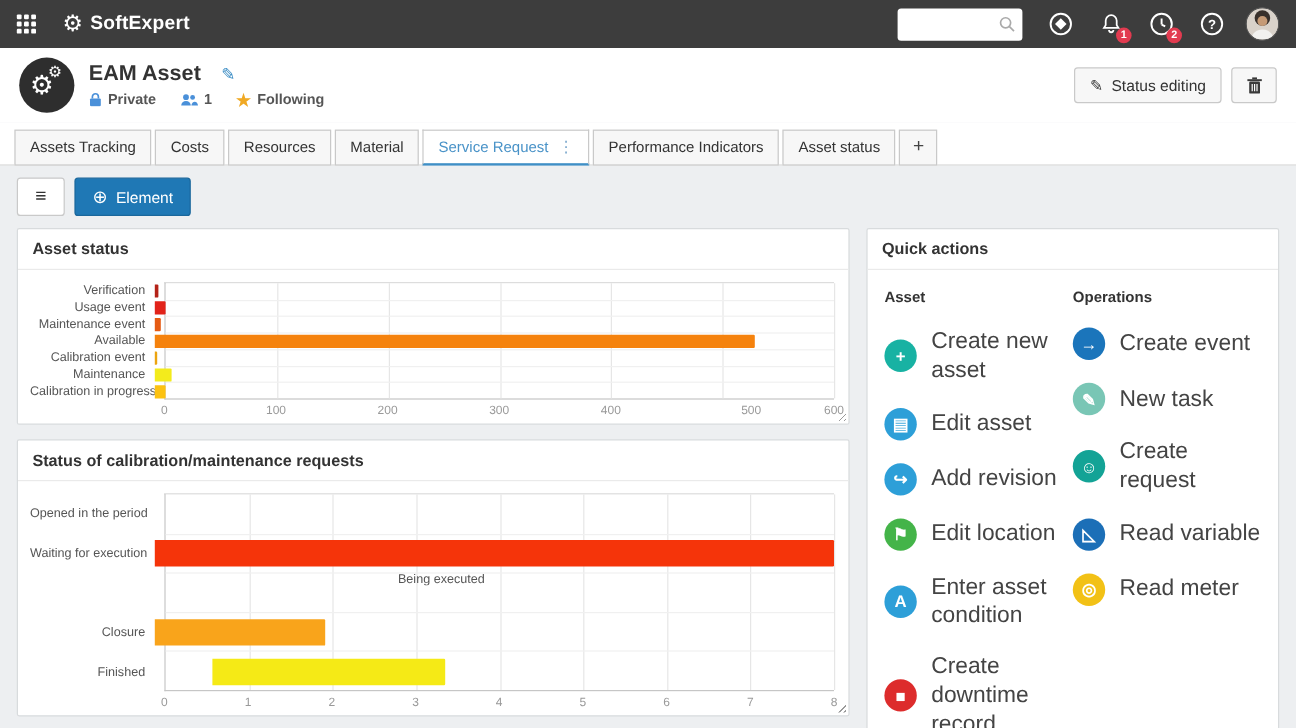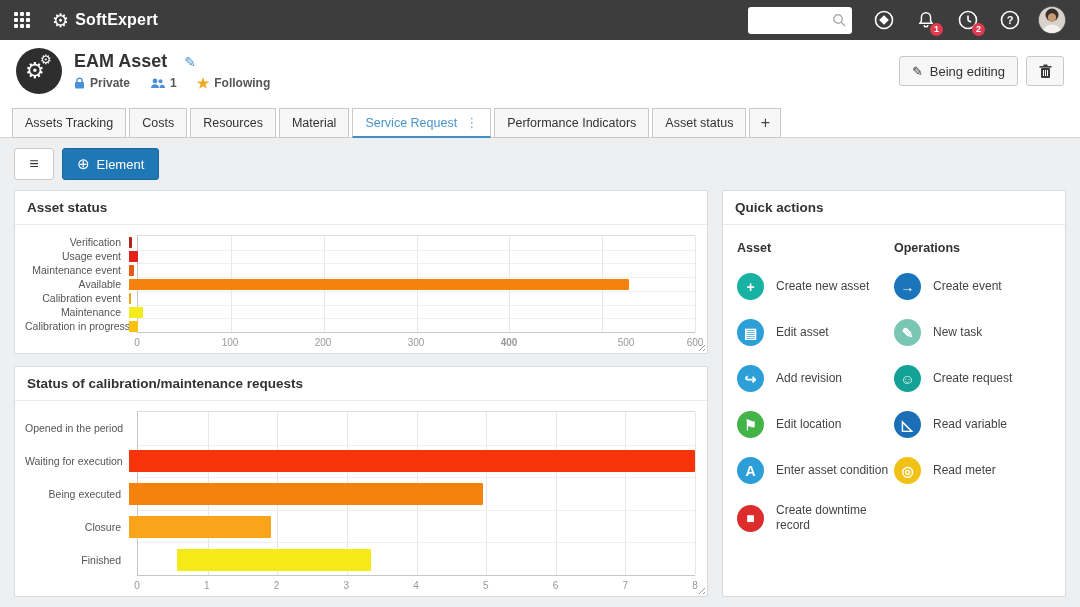--- a/index.html
+++ b/index.html
@@ -77,21 +77,21 @@
     background:repeating-linear-gradient(135deg, transparent 0 2px, #9a9a9a 2px 3px);
     clip-path:polygon(100% 0, 100% 100%, 0 100%); }
 
   
   .qa-panel { flex:1; }
   .qa-body { display:flex; padding:16px 14px; }
   .qa-col { width:50%; }
   .qa-col-title { font-size:12.5px; font-weight:bold; color:#333; margin-bottom:18px; }
   .qa-item { display:flex; align-items:center; gap:12px; margin-bottom:19px; cursor:pointer; }
   .qa-icon { width:27px; height:27px; border-radius:50%; color:#fff; font-size:14px; font-weight:bold; display:flex; align-items:center; justify-content:center; flex:0 0 auto; }
-  .qa-label { font-size:12px; color:#444; line-height:1.25; max-width:120px; }
+  .qa-label { font-size:19px; color:#444; line-height:1.25; max-width:120px; }
 
   svg.ic { display:block; }
 </style>
 </head>
 <body>
 
 <nav class="topbar">
   <div class="apps-btn">
     <div class="grid9">
       <span></span>
@@ -187,21 +187,21 @@
       </span>
       <span class="meta-item">
         <span class="star-glyph">★</span>
         <span>Following</span>
       </span>
     </div>
   </div>
   <div class="hdr-actions">
     <button class="btn">
       <span>✎</span>
-      <span>Being editing</span>
+      <span>Status editing</span>
     </button>
     <button class="btn btn-icononly">
       <svg class="ic" width="13" height="15" viewBox="0 0 13 15">
         <rect x="2" y="4" width="9" height="10" rx="1" fill="#3a3a3a"></rect>
         <rect x="0.5" y="2" width="12" height="1.6" fill="#3a3a3a"></rect>
         <rect x="4.5" y="0.5" width="4" height="1.6" fill="#3a3a3a"></rect>
         <line x1="4.5" y1="6" x2="4.5" y2="12" stroke="#fff" stroke-width="1"></line>
         <line x1="6.5" y1="6" x2="6.5" y2="12" stroke="#fff" stroke-width="1"></line>
         <line x1="8.5" y1="6" x2="8.5" y2="12" stroke="#fff" stroke-width="1"></line>
       </svg>
@@ -309,21 +309,21 @@
                     <div class="cbar" style="width: 1.66667%; height: 11px; background: rgb(252, 194, 17);"></div>
                   </div>
                 </div>
               </div>
             </div>
             <div class="axis">
               <span class="tick" style="left: 0%;">0</span>
               <span class="tick" style="left: 16.6667%;">100</span>
               <span class="tick" style="left: 33.3333%;">200</span>
               <span class="tick" style="left: 50%;">300</span>
-              <span class="tick" style="left: 66.6667%; font-weight: bold;">400</span>
+              <span class="tick" style="left: 66.6667%;">400</span>
               <span class="tick" style="left: 83.3333%; margin-left: 24px;">500</span>
               <span class="tick" style="left: 100%;">600</span>
             </div>
           </div>
         <div class="grip"></div>
       </section>
 
       <section class="panel">
         <h3 class="panel-title">Status of calibration/maintenance requests</h3>
         <div class="chart">
@@ -346,21 +346,21 @@
                 <div class="crow" style="height: 33px;">
                   <div class="clabel">Opened in the period</div>
                   <div class="ctrack"></div>
                 </div>
                 <div class="crow" style="height: 33px;">
                   <div class="clabel">Waiting for execution</div>
                   <div class="ctrack">
                     <div class="cbar" style="width: 100%; height: 22px; background: rgb(245, 52, 10);"></div>
                   </div>
                 </div>
-                <div class="crow" style="height: 33px;">
+                <div class="crow" style="height: 33px; flex-direction: column;">
                   <div class="clabel">Being executed</div>
                   <div class="ctrack">
                     <div class="cbar" style="width: 62.5%; height: 22px; background: rgb(245, 130, 13);"></div>
                   </div>
                 </div>
                 <div class="crow" style="height: 33px;">
                   <div class="clabel">Closure</div>
                   <div class="ctrack">
                     <div class="cbar" style="width: 25%; height: 22px; background: rgb(249, 164, 27);"></div>
                   </div>

